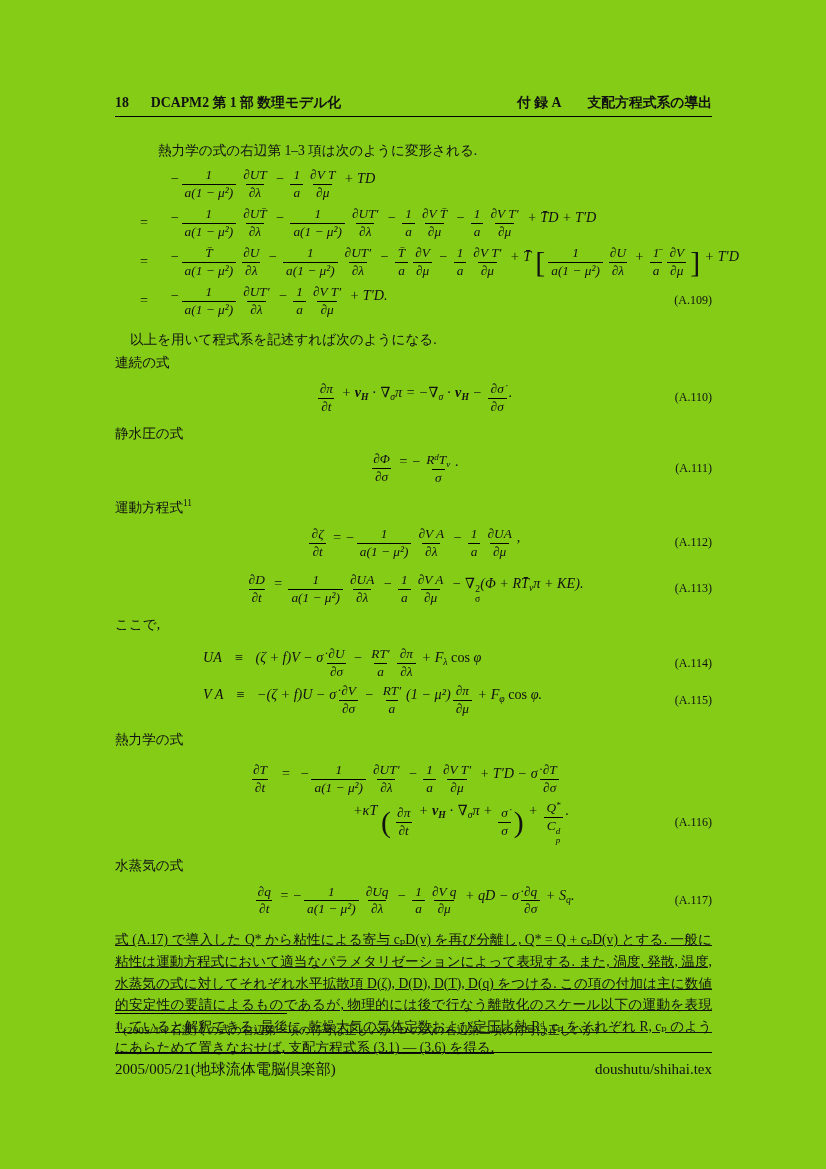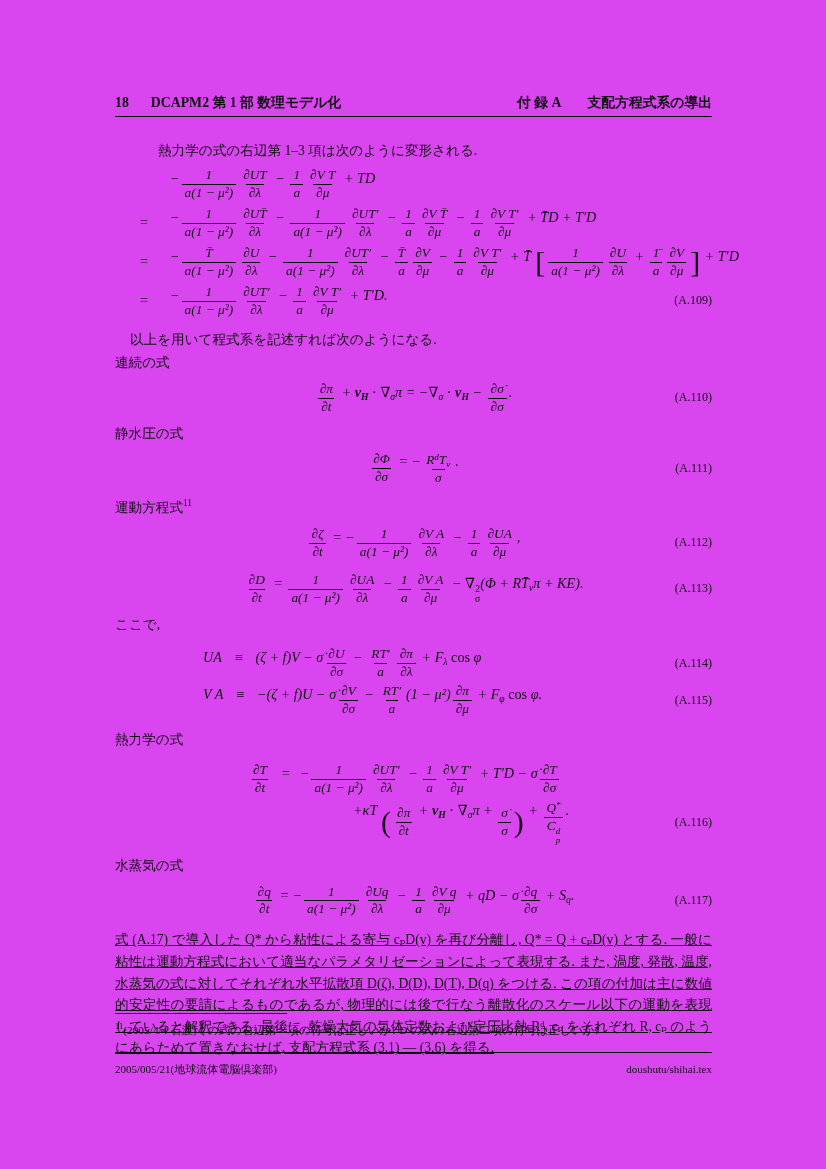--- a/index.html
+++ b/index.html
@@ -1,17 +1,17 @@
 <!DOCTYPE html>
 <html><head>
 <meta charset="utf-8">
 <style>
   html,body{margin:0;padding:0;background:#e8e8e8;}
   .page{
-    width:826px;height:1169px;position:relative;background:#d946ef;
+    width:826px;height:1169px;position:relative;background:#84cc16;
     margin:0 auto;overflow:hidden;color:#111;
     font-family:"Liberation Serif","DejaVu Serif",serif;
     font-size:13.6px;line-height:21.6px;
   }
   .content{position:absolute;left:115px;top:0;width:597px;}
   
   .hdr{display:flex;justify-content:space-between;align-items:baseline;
        font-weight:bold;font-size:13.8px;margin-top:94px;line-height:17px;}
   .hdr .pgno{margin-right:22px;}
   .hdr .app-label{margin-right:26px;}
@@ -53,21 +53,21 @@
         align-self:center;margin:0 2px;font-size:.94em;line-height:1.12;}
   .frac .num,.frac .den{display:block;text-align:center;white-space:nowrap;font-style:italic;}
   .frac .num{padding:0 3px 1px 3px;}
   .frac .den{padding:1px 3px 0 3px;border-top:1.2px solid #000;}
   .mbig{align-self:center;font-size:2.1em;font-weight:300;line-height:.9;
         font-style:normal;margin:0 1px;}
   
   .footnote{position:absolute;left:115px;top:1013px;width:597px;font-size:11.4px;line-height:16px;}
   .fn-rule{border:none;border-top:1px solid #000;width:172px;margin:0 0 4px 0;}
   .footnote sup{font-size:8.5px;}
-  .pfooter{position:absolute;left:115px;top:1052px;width:597px;font-size:11px;}
+  .pfooter{position:absolute;left:115px;top:1052px;width:597px;font-size:15px;}
   .pf-rule{border:none;border-top:1px solid #000;margin:0 0 6px 0;}
   .pf-line{display:flex;justify-content:space-between;}
 </style>
 </head>
 <body>
 
 <div class="page">
   <div class="content">
 
     <div class="hdr">

